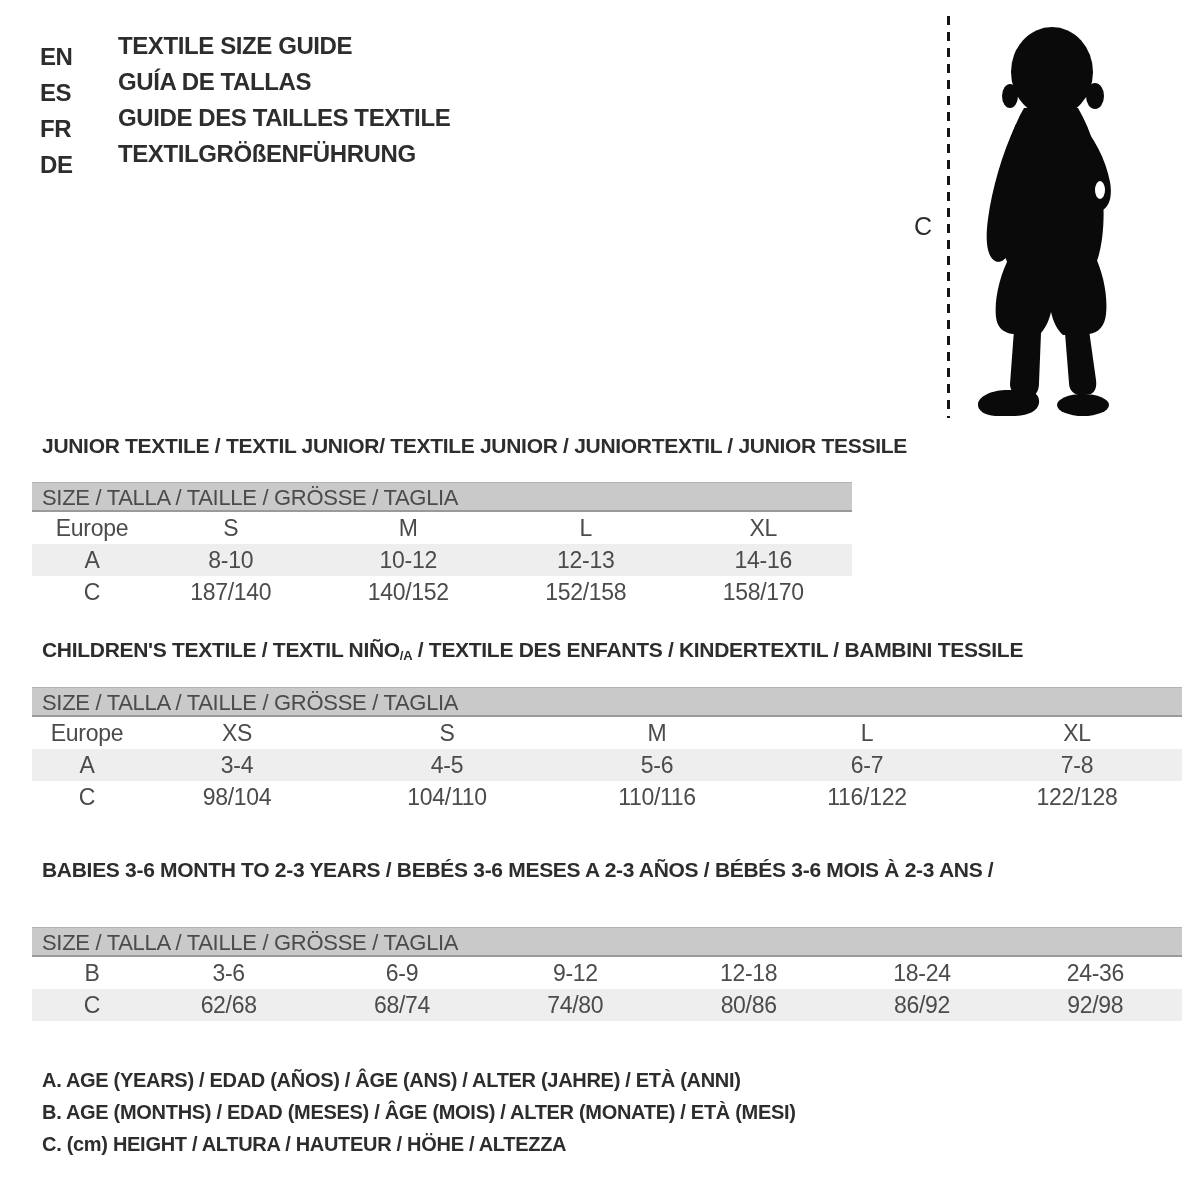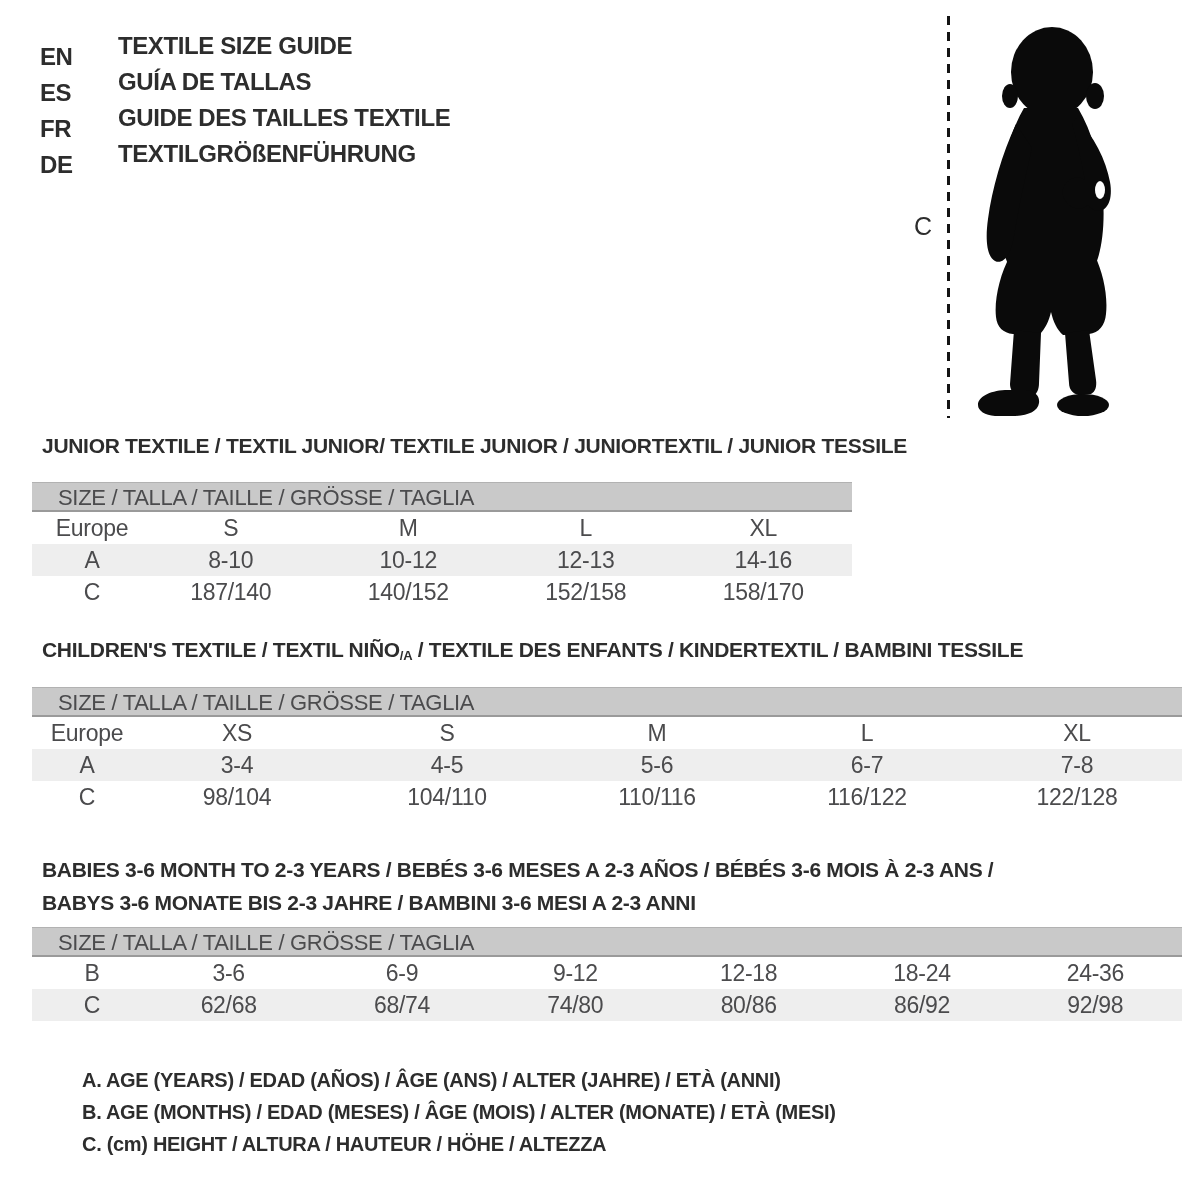--- a/index.html
+++ b/index.html
@@ -27,37 +27,37 @@
   .babies-title{line-height:33px;margin-top:7px;}
   
   .tbl{position:absolute;left:32px;}
   .tbl-head{
     height:30px;line-height:30px;
     background:var(--header-bar-bg,#c9c9c9);
     border-top:1px solid #b2b2b2;
     border-bottom:2px solid var(--header-bar-border,#9a9a9a);
     color:var(--table-text,#4b4b4d);
     font-size:22px;font-weight:500;letter-spacing:-0.3px;
-    padding-left:26px;box-sizing:border-box;
+    padding-left:10px;box-sizing:border-box;
   }
   .tbl-row{display:grid;height:32px;align-items:center;}
   .tbl-row.shaded{background:var(--alt-row-bg,#eeeeee);}
   .tbl-cell{
     text-align:center;font-size:23px;letter-spacing:-0.3px;
     color:var(--table-text,#4b4b4d);white-space:nowrap;
   }
   .tbl-cell.first{text-align:center;padding-left:10px;}
   .t-junior{width:820px;}
   .t-children{width:1150px;}
   .t-babies{width:1150px;}
   .t-junior  .tbl-row{grid-template-columns:110px repeat(4,1fr);}
   .t-children .tbl-row{grid-template-columns:100px repeat(5,1fr);}
   .t-babies  .tbl-row{grid-template-columns:110px repeat(6,1fr);}
   
-  .legend{position:absolute;left:42px;top:1064px;margin-left:40px;}
+  .legend{position:absolute;left:42px;top:1064px;}
   .legend-line{font-size:20px;font-weight:700;letter-spacing:-0.3px;line-height:32px;white-space:nowrap;}
 </style>
 </head>
 <body>
 
 <div class="lang-block">
   <div class="lang-row">
     <span class="lang-code">EN</span>
     <span class="lang-title">TEXTILE SIZE GUIDE</span>
   </div>
@@ -155,21 +155,20 @@
         <div class="tbl-cell">104/110</div>
         <div class="tbl-cell">110/116</div>
         <div class="tbl-cell">116/122</div>
         <div class="tbl-cell">122/128</div>
       </div>
     </div>
 </div>
 
 <div class="sec-title babies-title" style="top:846px">
   <div>BABIES 3-6 MONTH TO 2-3 YEARS / BEBÉS 3-6 MESES A 2-3 AÑOS / BÉBÉS 3-6 MOIS À 2-3 ANS /</div>
-  <div>BABYS 3-6 MONATE BIS 2-3 JAHRE / BAMBINI 3-6 MESI A 2-3 ANNI</div>
 </div>
 <div class="tbl t-babies" style="top:927px">
   <div class="tbl-head">SIZE / TALLA / TAILLE / GRÖSSE / TAGLIA</div>
   <div class="tbl-body">
       <div class="tbl-row">
         <div class="tbl-cell first">B</div>
         <div class="tbl-cell">3-6</div>
         <div class="tbl-cell">6-9</div>
         <div class="tbl-cell">9-12</div>
         <div class="tbl-cell">12-18</div>

